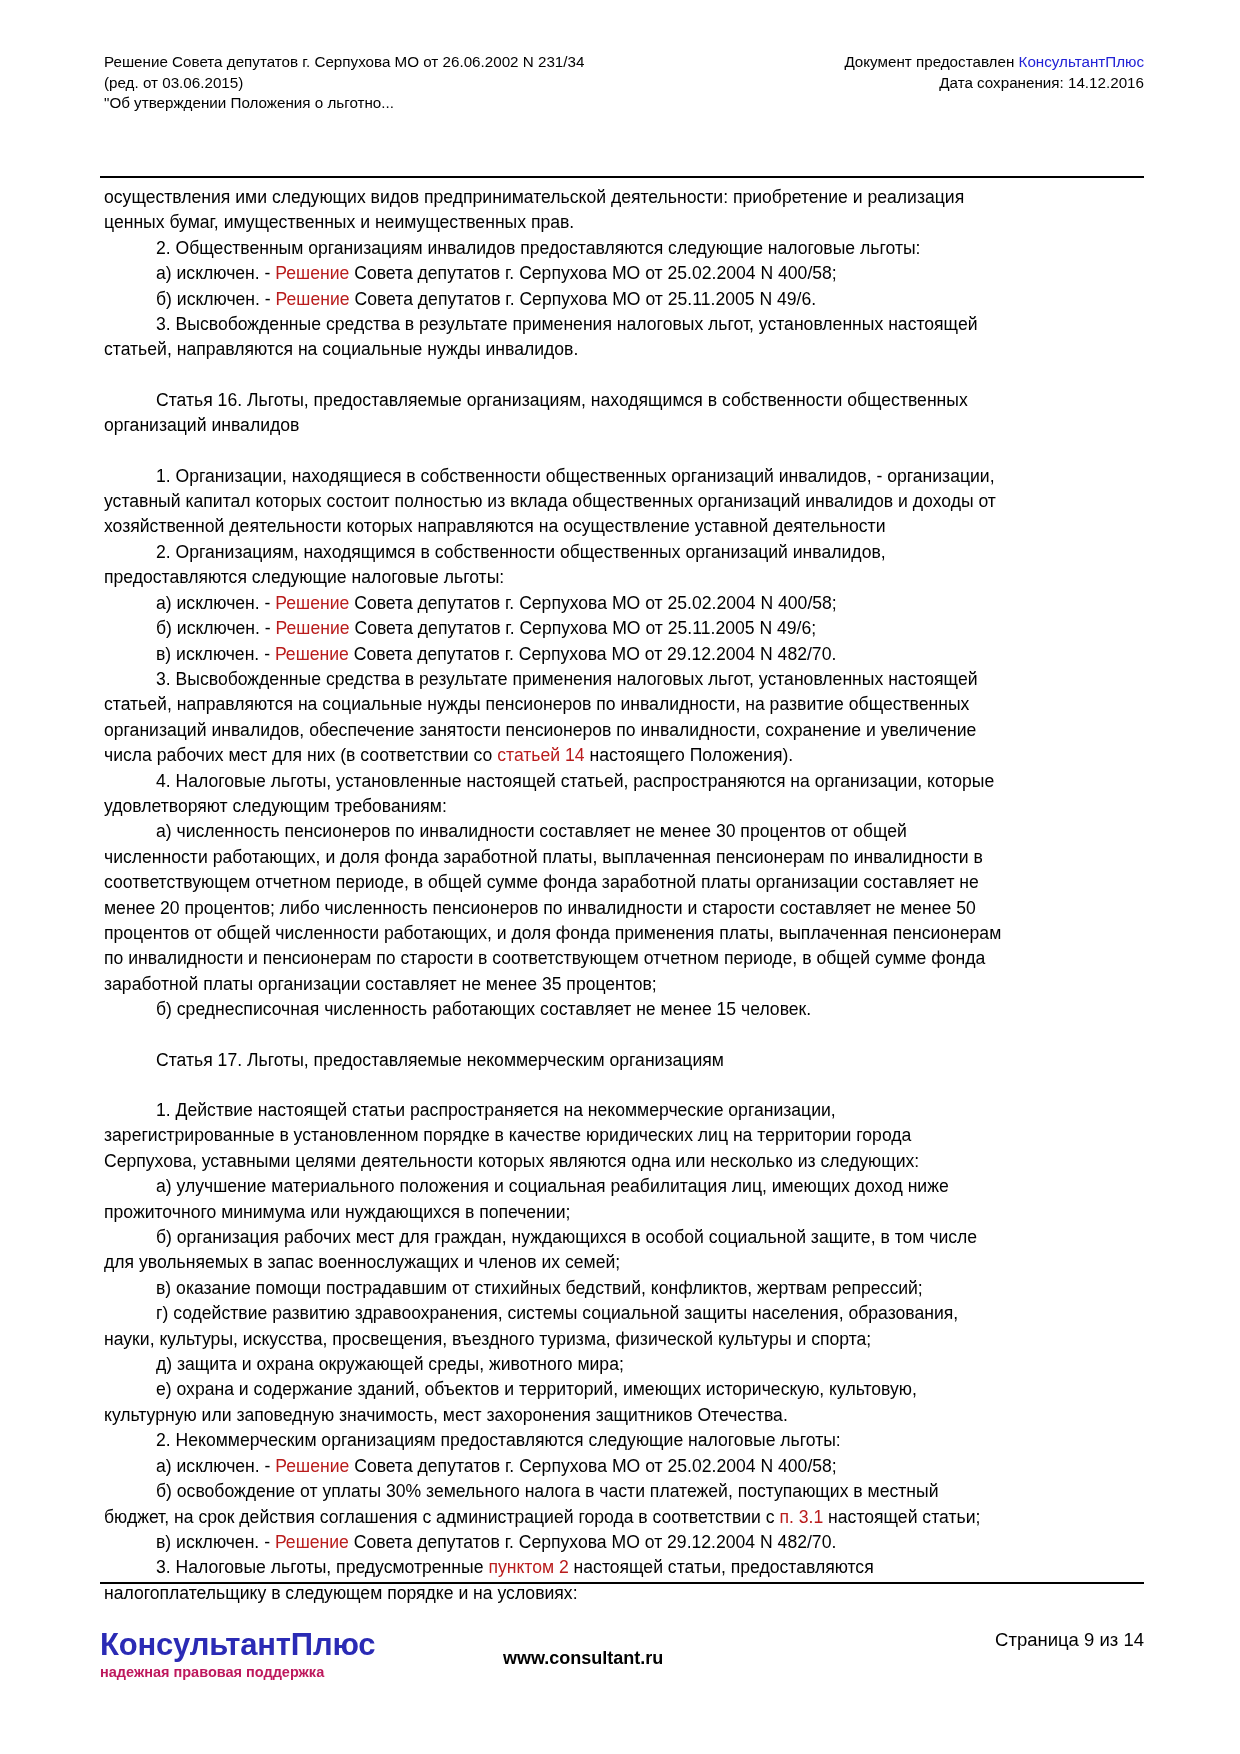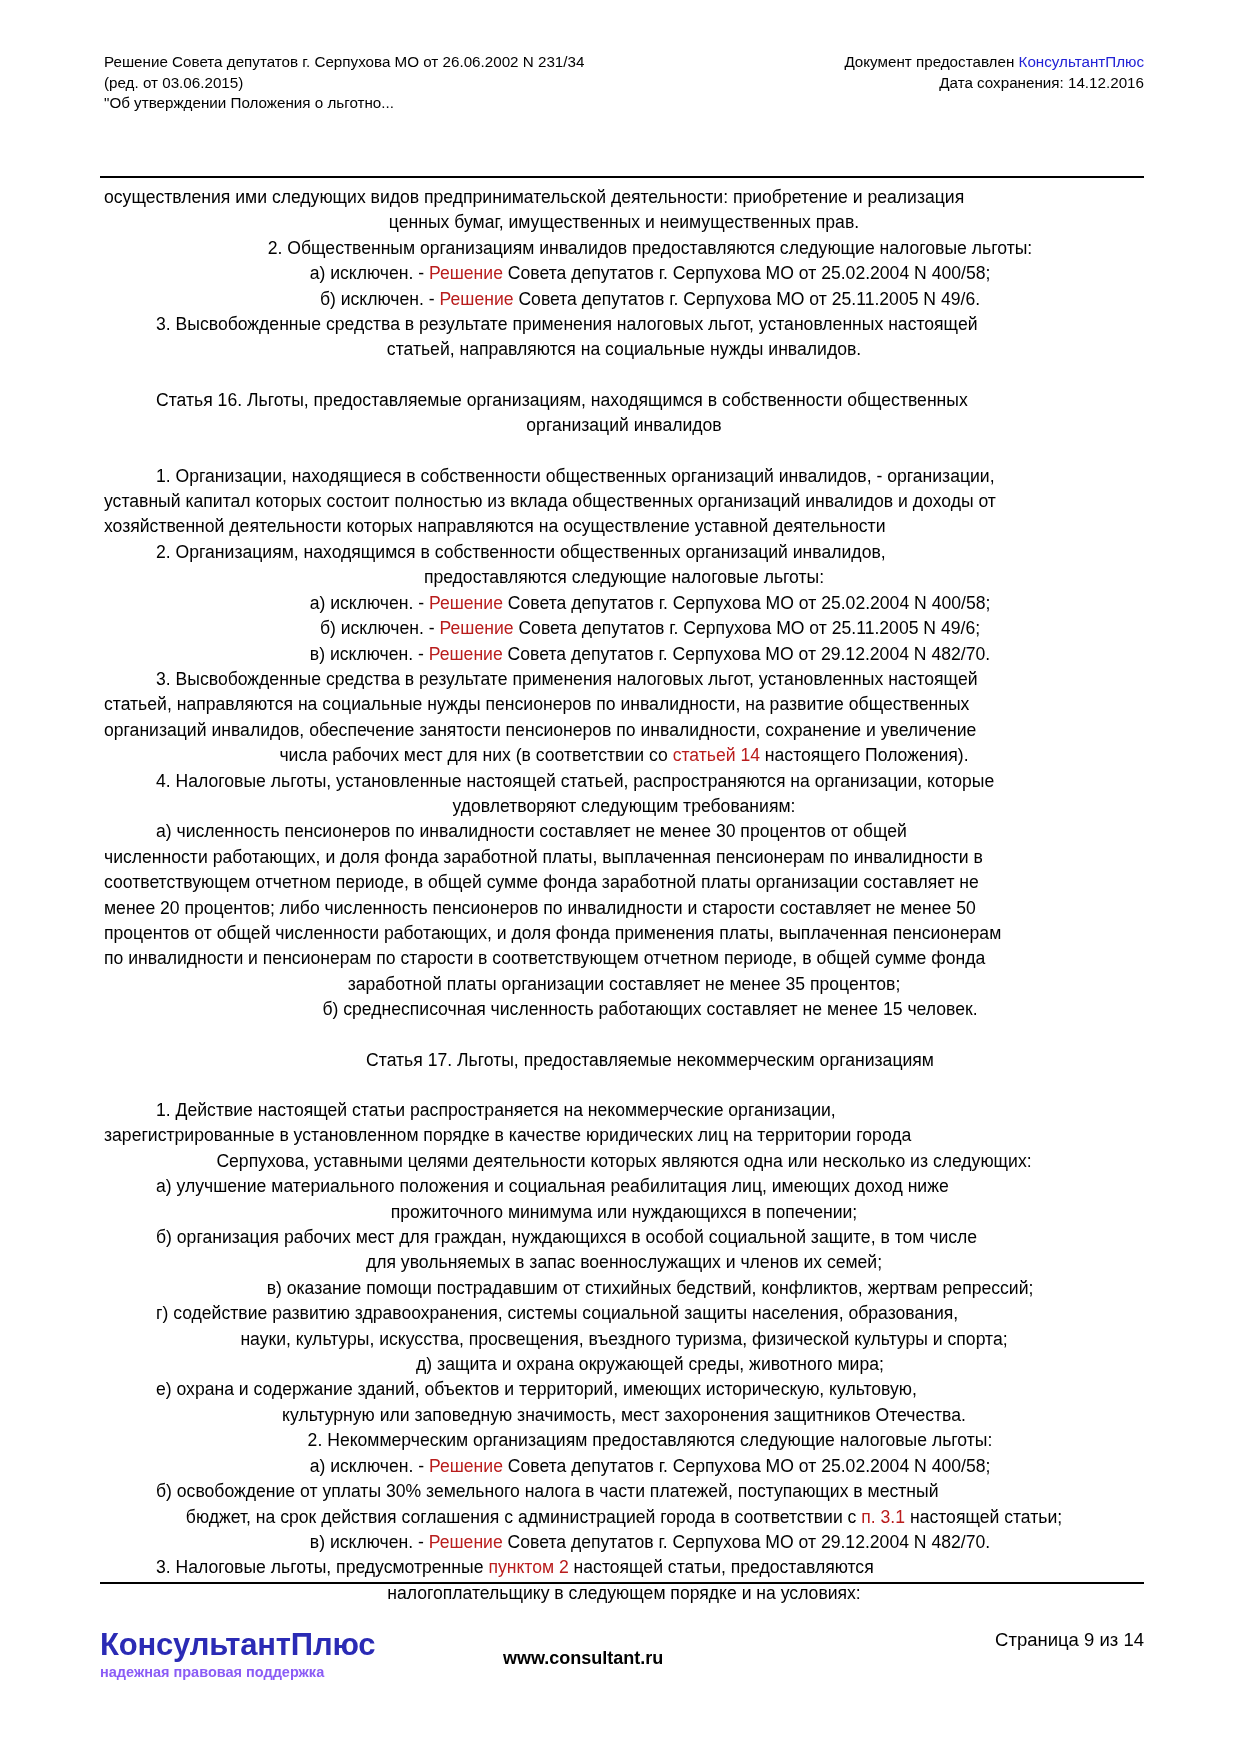--- a/index.html
+++ b/index.html
@@ -68,21 +68,21 @@
     text-align: justify;
     text-justify: inter-word;
   }
   .doc-body p {
     margin: 0;
     padding: 0;
   }
   .p-plain { text-indent: 0; }
   .p-ind { text-indent: 52px; }
   .p-gap { height: 25px; }
-  .lastline-left { text-align: center; }
+  .lastline-left { text-align: left; }
   a.doc-link, .doc-link {
     color: #b91c1c;
     text-decoration: none;
   }
 
   
   .doc-footer {
     position: absolute;
     left: 100px;
     right: 96px;
@@ -97,21 +97,21 @@
   .logo-main {
     font-size: 31px;
     font-weight: bold;
     color: #2b2bb5;
     letter-spacing: -0.2px;
     line-height: 34px;
   }
   .logo-sub {
     font-size: 14.5px;
     font-weight: bold;
-    color: #8b5cf6;
+    color: #be185d;
     line-height: 18px;
     margin-top: 1px;
   }
   .footer-site {
     position: absolute;
     left: 403px;
     top: 20px;
     font-size: 18px;
     font-weight: bold;
     color: #000000;

